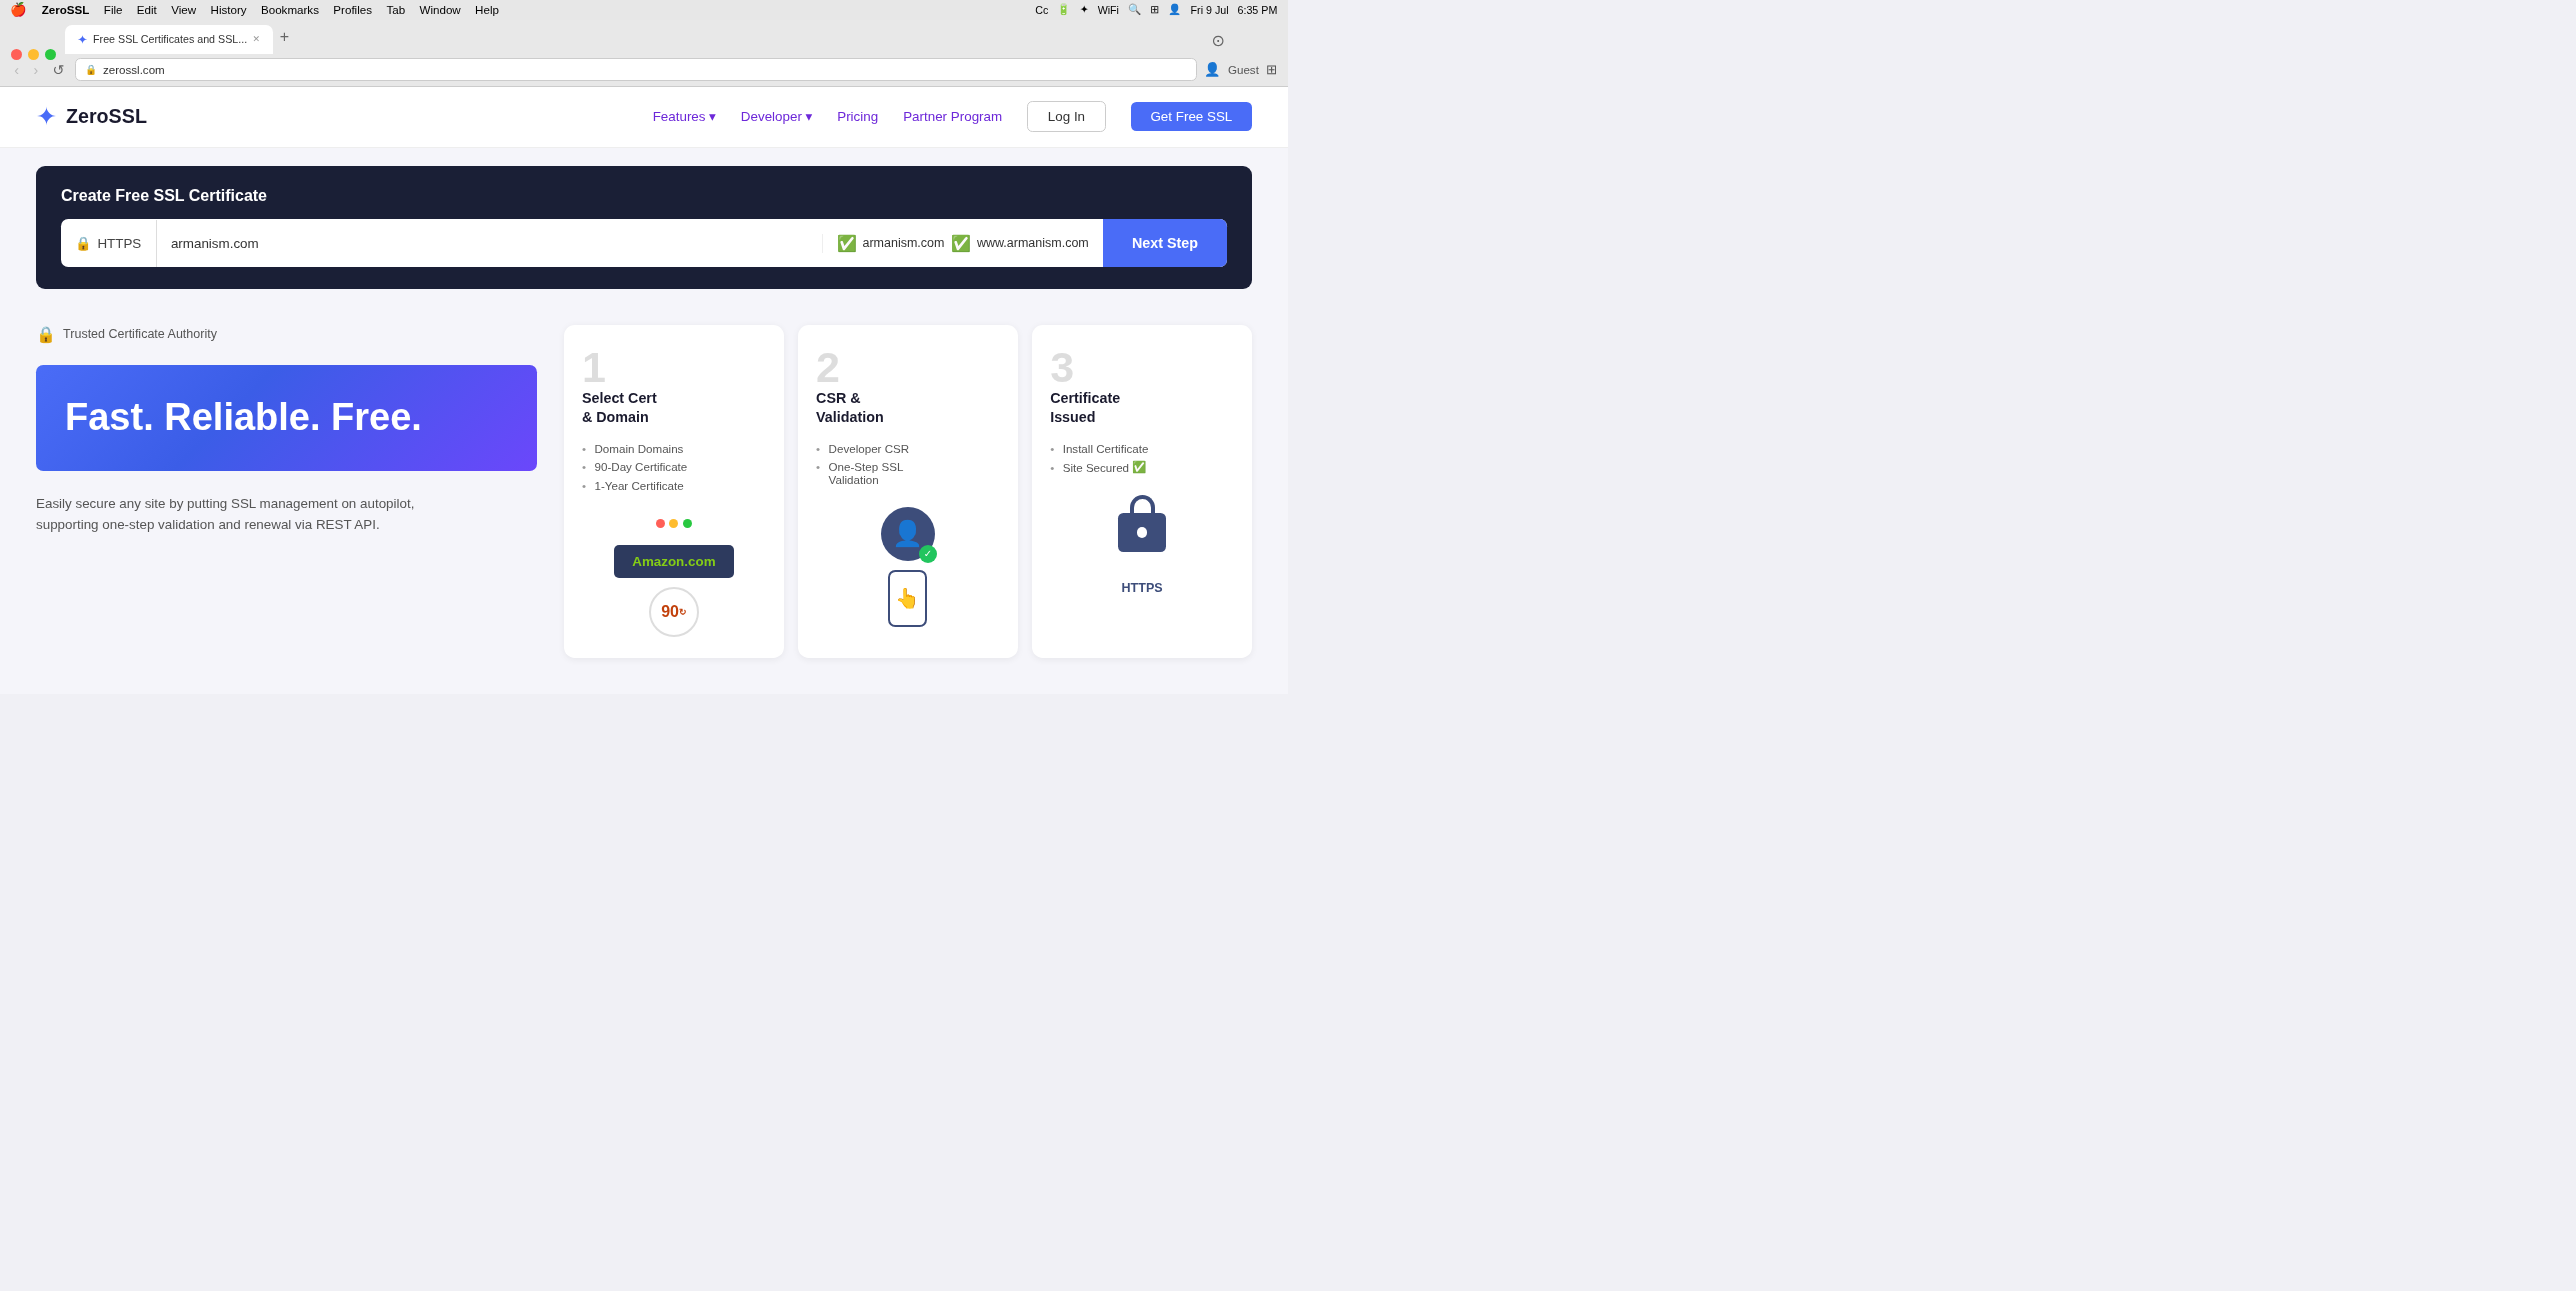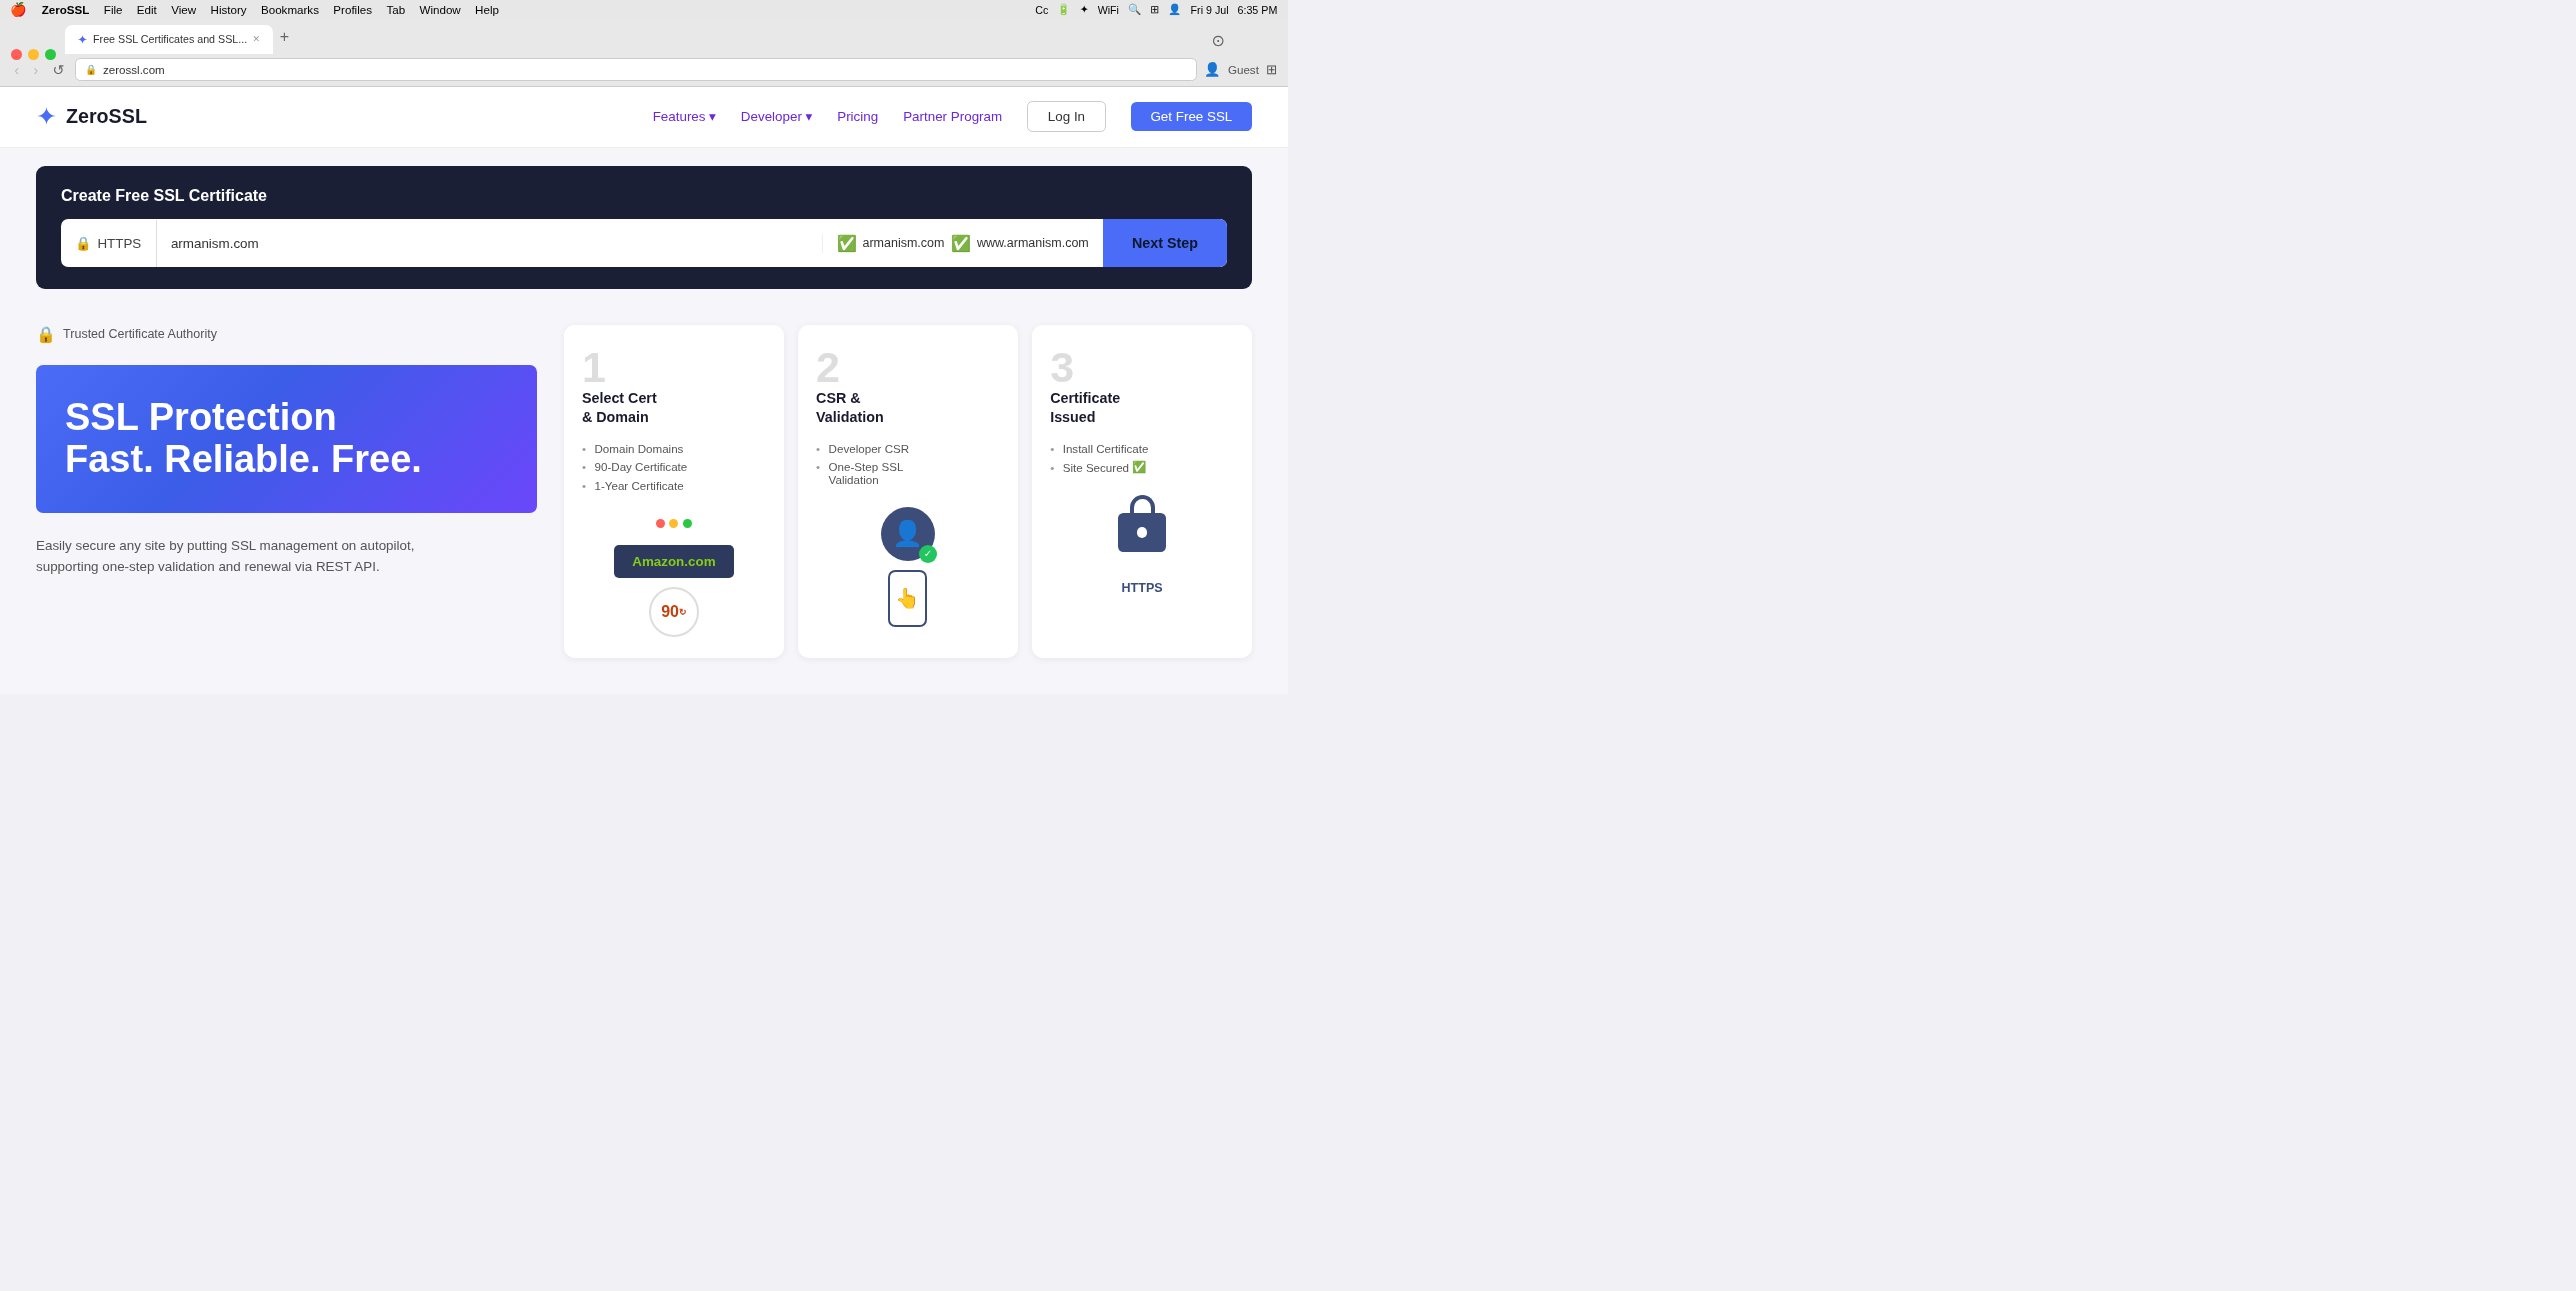--- a/index.html
+++ b/index.html
@@ -174,21 +174,21 @@
     .ssl-val-item {
       display: flex;
       align-items: center;
       gap: 5.4px;
       font-size: 12.5px;
       color: #333;
     }
     .ssl-check { color: #22c55e; font-size: 16px; }
     .ssl-next-btn {
       background: #4a6cf7;
-      color: #0f172a;
+      color: #ffffff;
       border: none;
       height: 48px;
       padding: 0 29px;
       font-size: 14.3px;
       font-weight: 600;
       cursor: pointer;
       white-space: nowrap;
     }
 
     
@@ -469,21 +469,20 @@
 
   <div class="main-content">
 
     <div class="left-col">
       <div class="trusted-label">
         <span class="trusted-icon">🔒</span>
         <span>Trusted Certificate Authority</span>
       </div>
 
       <div class="hero-image">
-        <span class="hero-line1">SSL Protection</span>
         <span class="hero-line3">Fast. Reliable. Free.</span>
       </div>
 
       <p class="hero-desc">
         <span>Easily secure any site by putting SSL management on autopilot,</span><br>
         <span>supporting one-step validation and renewal via REST API.</span>
       </p>
     </div>
 
     <div class="right-col">

